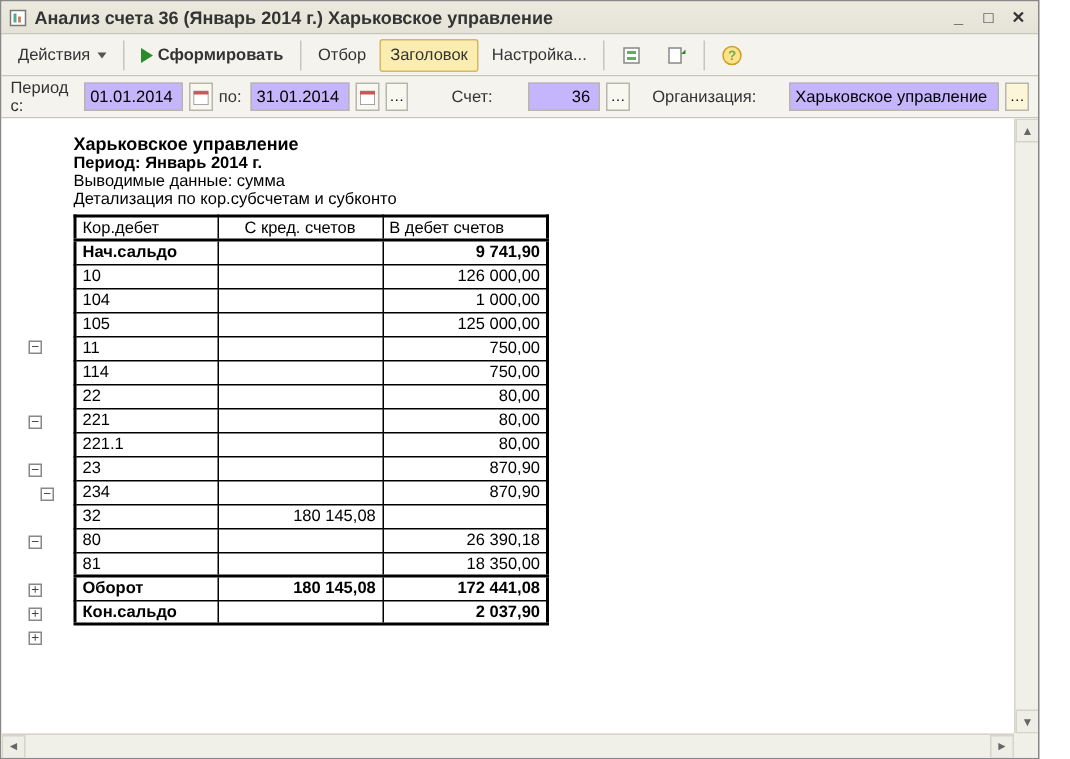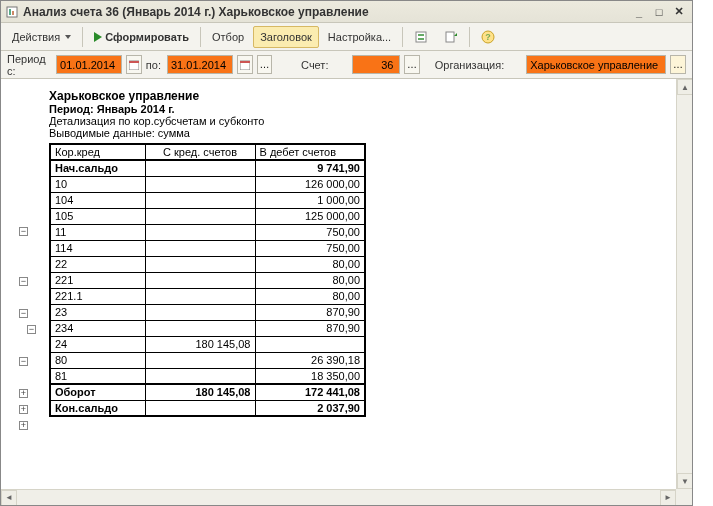--- a/index.html
+++ b/index.html
@@ -91,21 +91,21 @@
     align-items: center;
     padding: 0 6px;
     gap: 4px;
     border-bottom: 1px solid #c8c6ba;
     background: #f4f3ee;
   }
   .param-label { color: #333; margin-right: 2px; }
   .param-input {
     height: 19px;
     border: 1px solid #b8b6aa;
-    background: #f97316;
+    background: #c4b5fd;
     padding: 0 3px;
     font-size: 11px;
     font-family: inherit;
   }
   .param-btn {
     height: 19px;
     width: 18px;
     border: 1px solid #b8b6aa;
     background: #f8f7f0;
     display: inline-flex;
@@ -307,28 +307,28 @@
         <div class="tree-node" style="left: 18px; top: 278px;">−</div>
         <div class="tree-node" style="left: 18px; top: 310px;">+</div>
         <div class="tree-node" style="left: 18px; top: 326px;">+</div>
         <div class="tree-node" style="left: 18px; top: 342px;">+</div>
       </div>
 
     <div class="main-doc">
       <div class="doc-header">
         <div class="doc-org">Харьковское управление</div>
         <div class="doc-period">Период: Январь 2014 г.</div>
+        <div class="doc-line">Выводимые данные: сумма</div>
         <div class="doc-line">Детализация по  кор.субсчетам и субконто</div>
-        <div class="doc-line">Выводимые данные: сумма</div>
       </div>
 
       <table class="report-table" style="border:2px solid #000">
         <thead>
           <tr>
-            <th class="col-acc">Кор.кред</th>
+            <th class="col-acc">Кор.дебет</th>
             <th class="col-cred" style="text-align:center">С кред. счетов</th>
             <th class="col-deb" style="text-align:left">В дебет счетов</th>
           </tr>
         </thead>
         <tbody id="report-tbody">
             <tr class="thick-top">
               <td class="col-acc bold">Нач.сальдо</td>
               <td class="col-cred bold"></td>
               <td class="col-deb bold">9 741,90</td>
             </tr>
@@ -376,21 +376,21 @@
               <td class="col-acc">23</td>
               <td class="col-cred"></td>
               <td class="col-deb">870,90</td>
             </tr>
             <tr>
               <td class="col-acc">234</td>
               <td class="col-cred"></td>
               <td class="col-deb">870,90</td>
             </tr>
             <tr>
-              <td class="col-acc">24</td>
+              <td class="col-acc">32</td>
               <td class="col-cred">180 145,08</td>
               <td class="col-deb"></td>
             </tr>
             <tr>
               <td class="col-acc">80</td>
               <td class="col-cred"></td>
               <td class="col-deb">26 390,18</td>
             </tr>
             <tr>
               <td class="col-acc">81</td>

